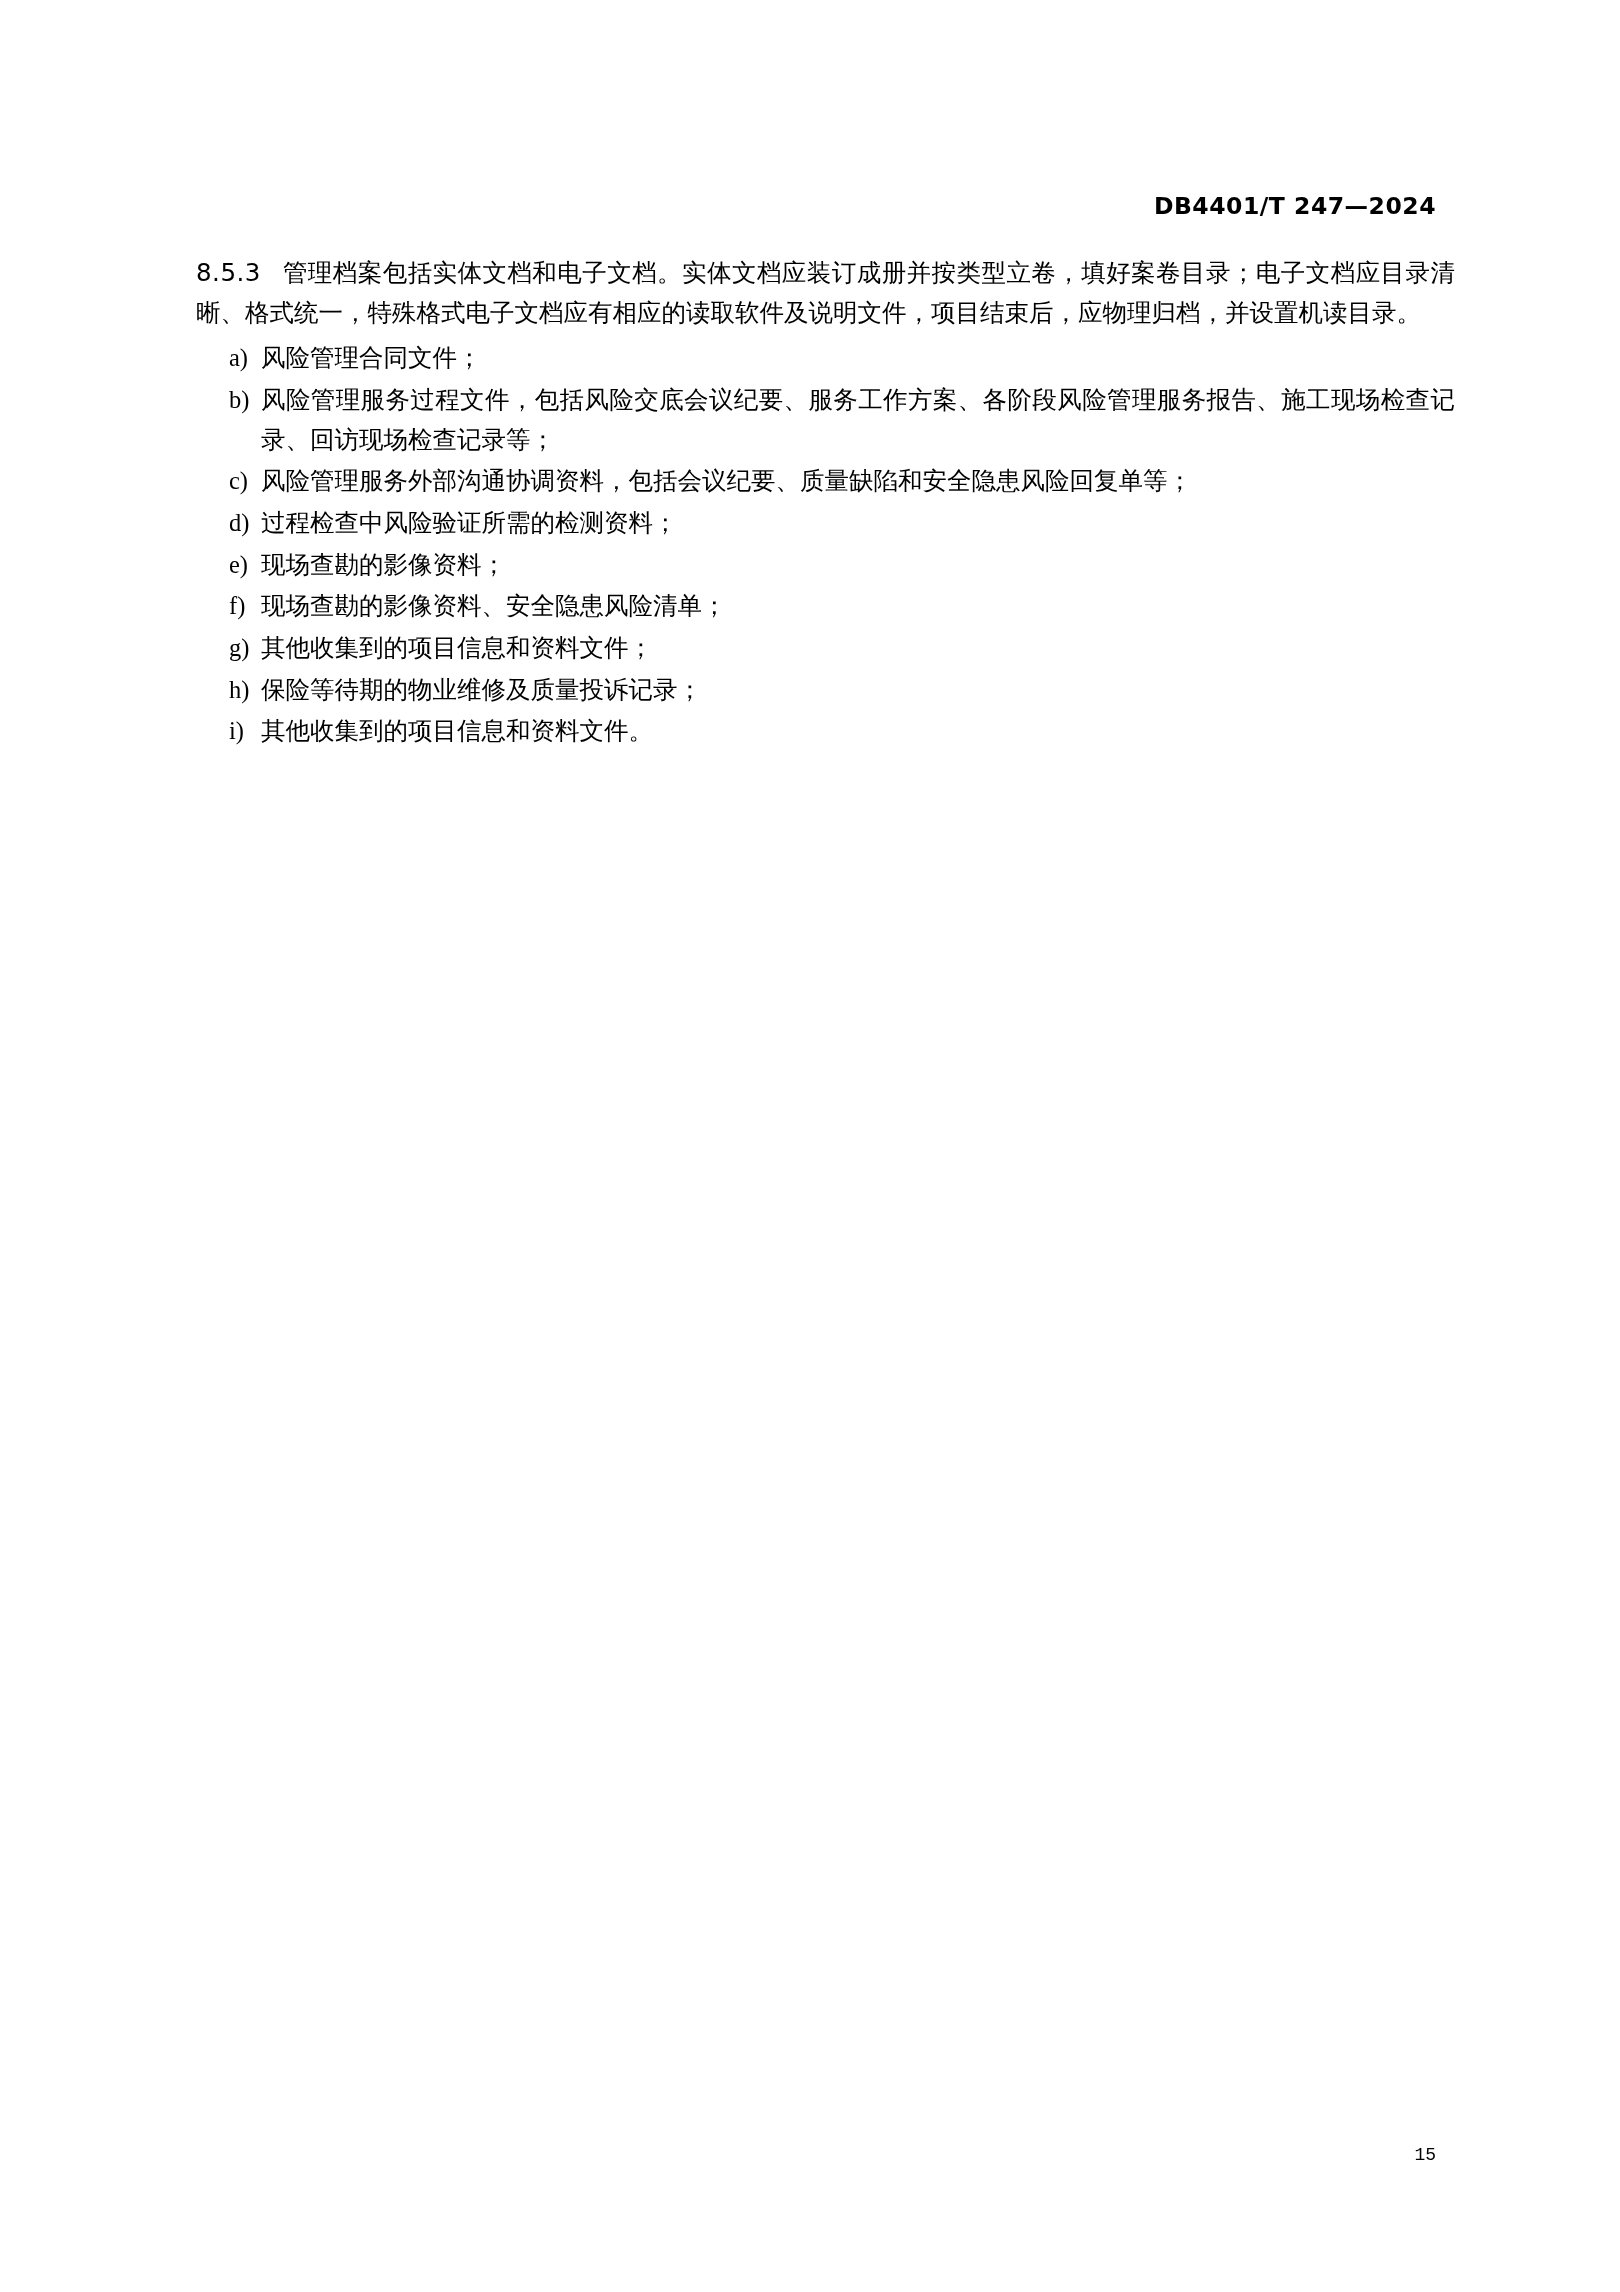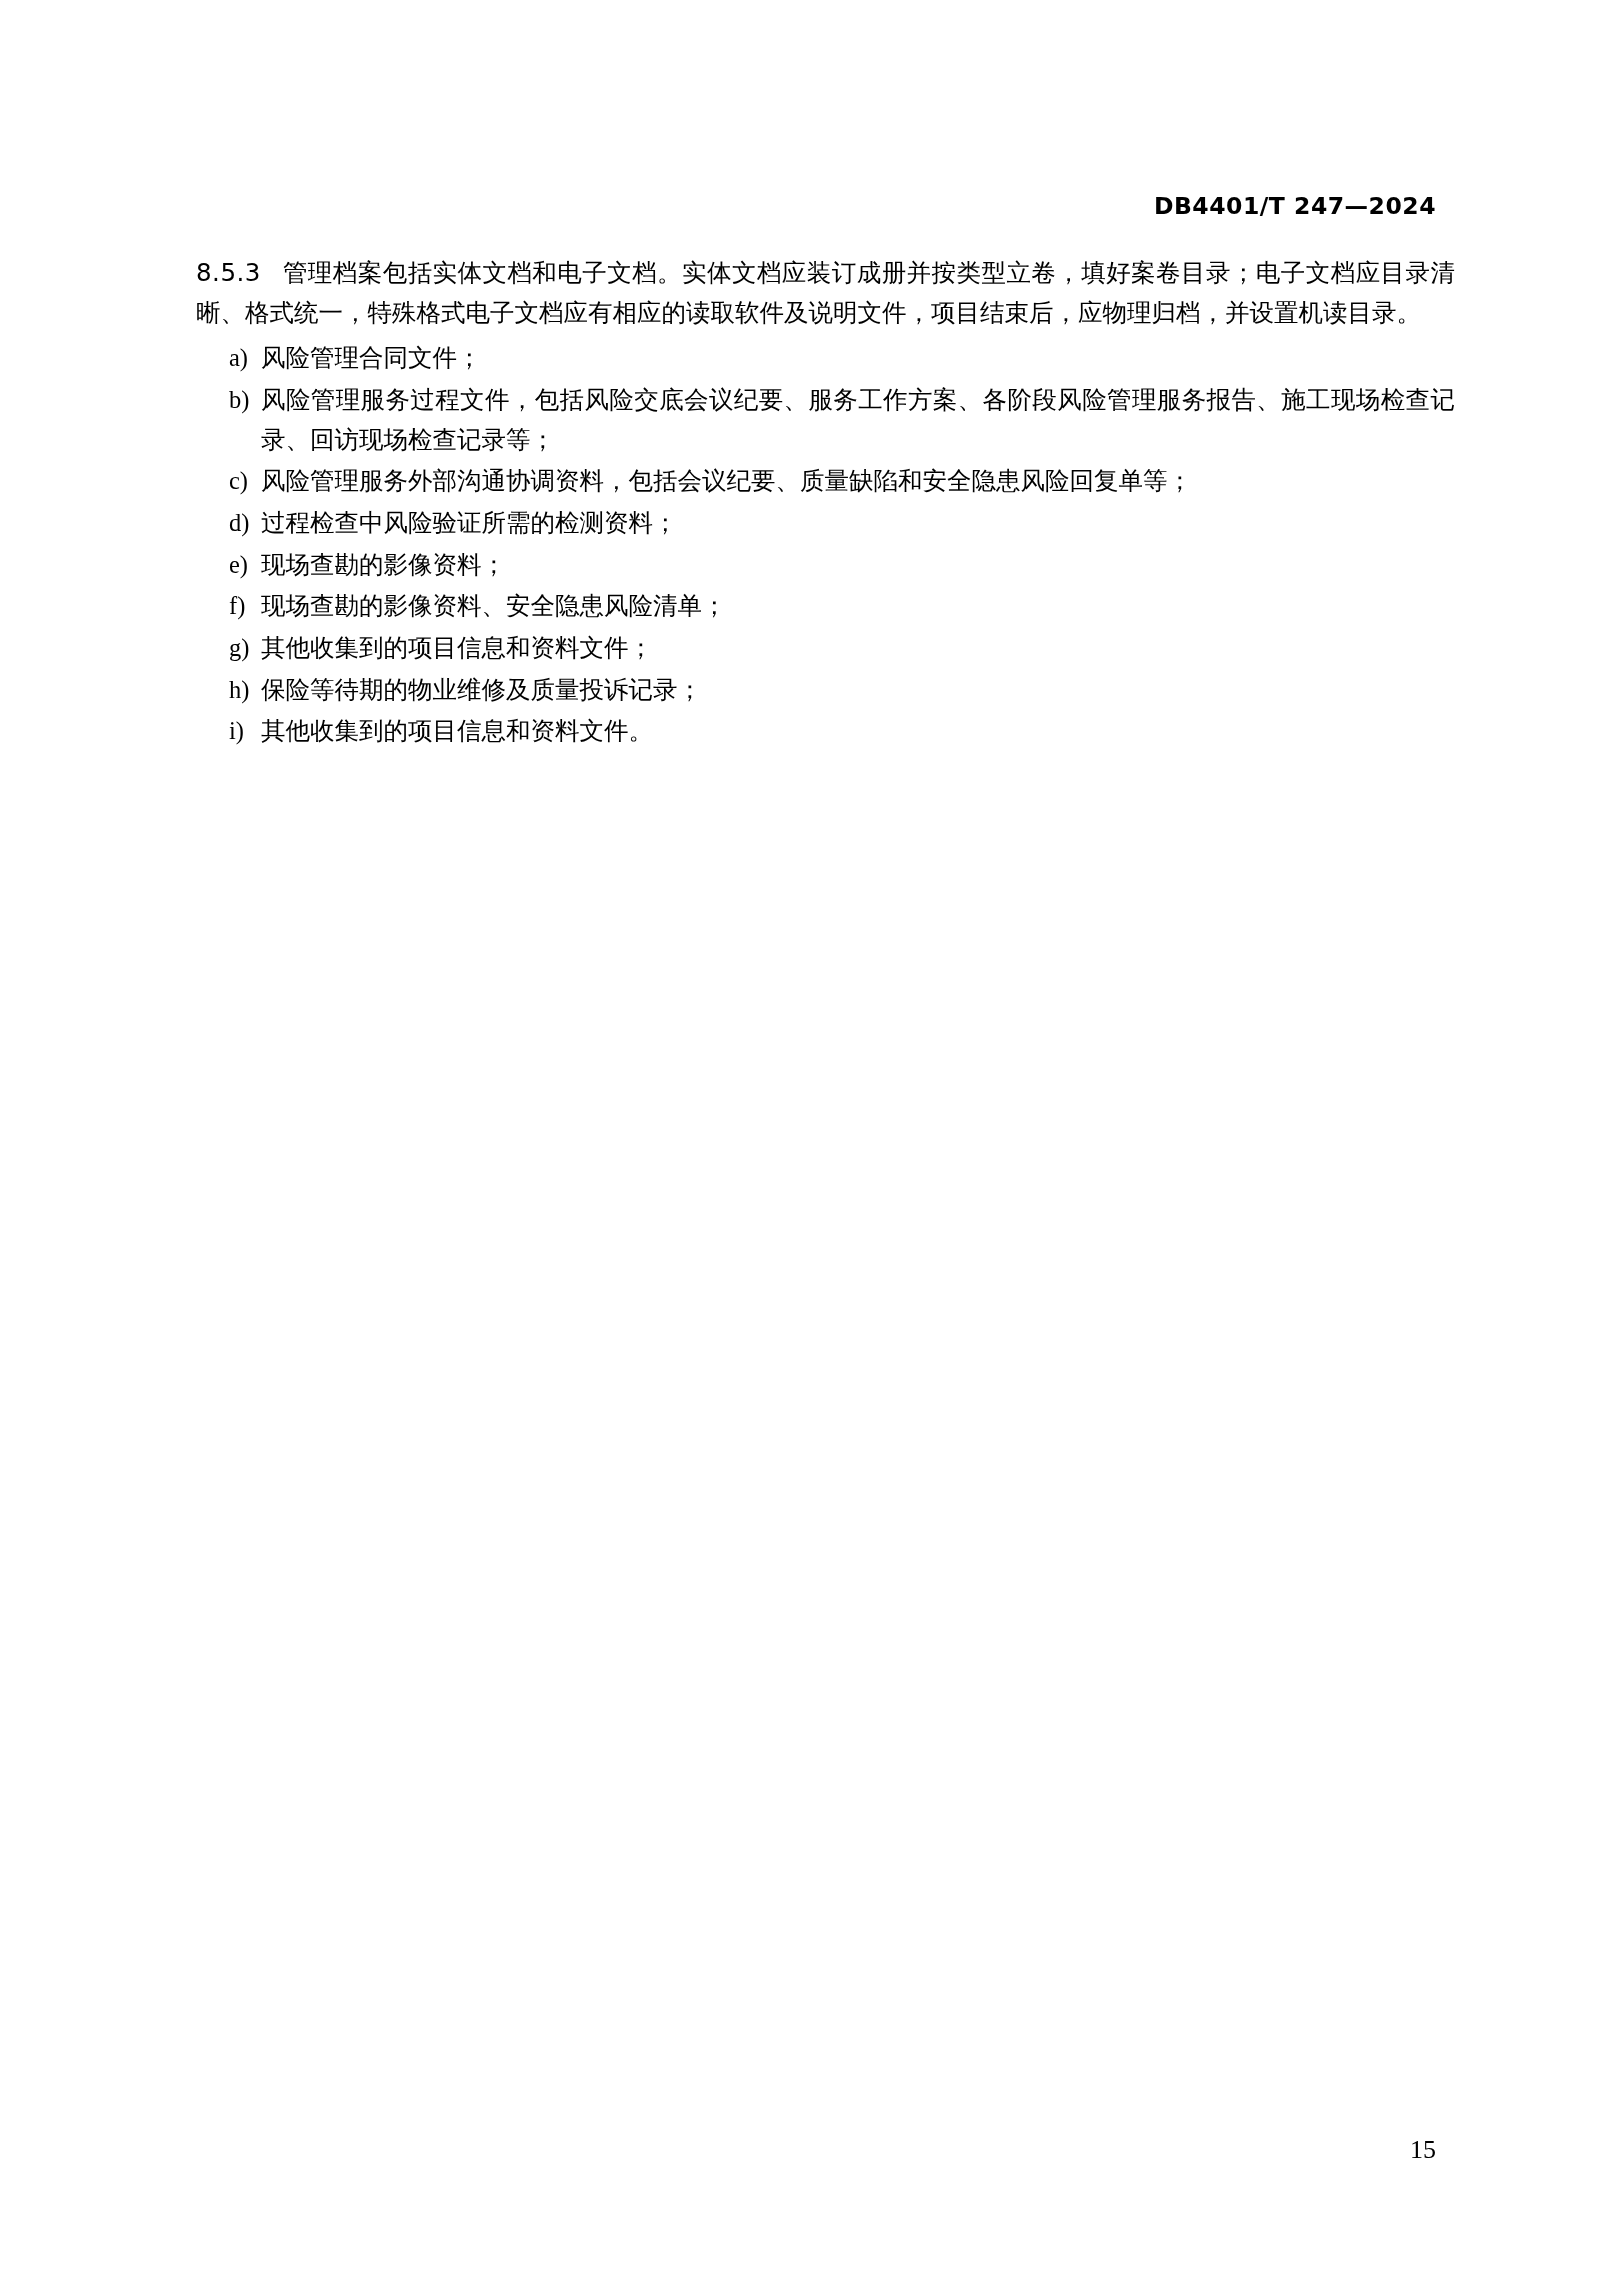--- a/index.html
+++ b/index.html
@@ -76,22 +76,22 @@
   }
   .list li .text {
     flex: 1 1 auto;
     text-align: justify;
     text-justify: inter-ideograph;
   }
   .page-number {
     position: absolute;
     bottom: 128px;
     right: 184px;
-    font-family: Liberation Serif, serif;
-    font-size: 26px;
+    font-family: Liberation Mono, monospace;
+    font-size: 18px;
   }
 </style>
 </head>
 <body>
 
 <div class="page">
 
   <div class="header">DB4401/T 247—2024</div>
 
   <div class="content">

